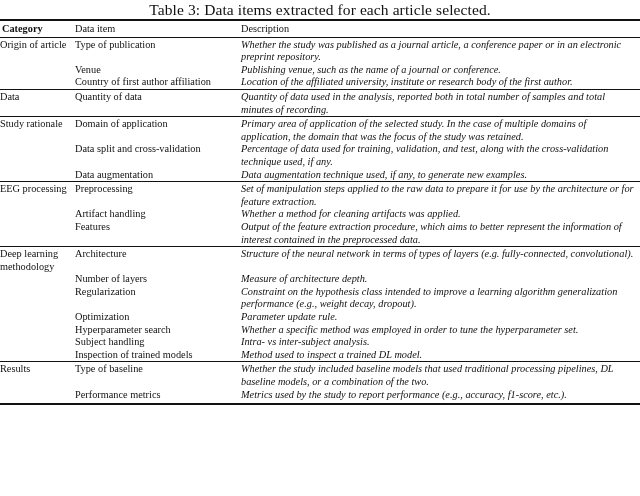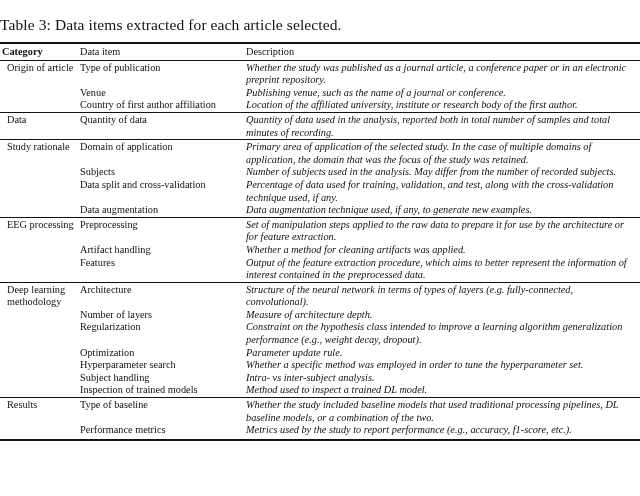--- a/index.html
+++ b/index.html
@@ -2,44 +2,44 @@
 <html><head>
 <meta charset="utf-8">
 <style>
   html, body { margin: 0; padding: 0; background: #ffffff; }
   body {
     width: 640px; height: 496px; overflow: hidden;
     font-family: "Liberation Serif", "DejaVu Serif", serif;
     color: #111;
   }
   .caption {
-    text-align: left;
+    text-align: center;
     font-size: 15.5px;
     line-height: 18px;
-    height: 26px;
-    margin-top: 16px;
+    height: 18px;
+    margin-top: 1px;
     letter-spacing: 0.1px;
   }
   table {
     border-collapse: collapse;
     width: 640px;
     margin-top: 0;
     font-size: 10.3px;
     line-height: 12.6px;
   }
   thead tr th {
     font-weight: normal;
     text-align: left;
     border-top: 2px solid #111;
     border-bottom: 1.2px solid #111;
     padding: 2px 0 1px 0;
     vertical-align: top;
   }
   td { vertical-align: top; padding: 0; }
-  td.cat { width: 73px; padding-left: 7px; }
+  td.cat { width: 73px; }
   td.item { width: 166px; padding-left: 0; }
   td.desc { padding-right: 6px; font-style: italic; }
   th.cat { padding-left: 2px; width: 73px; font-weight: bold; }
   tr.group-start td { border-top: 1.2px solid #111; padding-top: 1px; }
   tbody tr:last-child td { border-bottom: 2px solid #111; padding-bottom: 2px; }
 </style>
 </head>
 <body>
 
 <div class="caption">Table 3: Data items extracted for each article selected.</div>
@@ -70,25 +70,20 @@
       </tr>
       <tr class="group-start">
         <td class="cat">Data</td>
         <td class="item">Quantity of data</td>
         <td class="desc">Quantity of data used in the analysis, reported both in total number of samples and total minutes of recording.</td>
       </tr>
       <tr class="group-start">
         <td class="cat">Study rationale</td>
         <td class="item">Domain of application</td>
         <td class="desc">Primary area of application of the selected study. In the case of multiple domains of application, the domain that was the focus of the study was retained.</td>
-      </tr>
-      <tr>
-        <td class="cat"></td>
-        <td class="item">Subjects</td>
-        <td class="desc">Number of subjects used in the analysis. May differ from the number of recorded subjects.</td>
       </tr>
       <tr>
         <td class="cat"></td>
         <td class="item">Data split and cross-validation</td>
         <td class="desc">Percentage of data used for training, validation, and test, along with the cross-validation technique used, if any.</td>
       </tr>
       <tr>
         <td class="cat"></td>
         <td class="item">Data augmentation</td>
         <td class="desc">Data augmentation technique used, if any, to generate new examples.</td>

